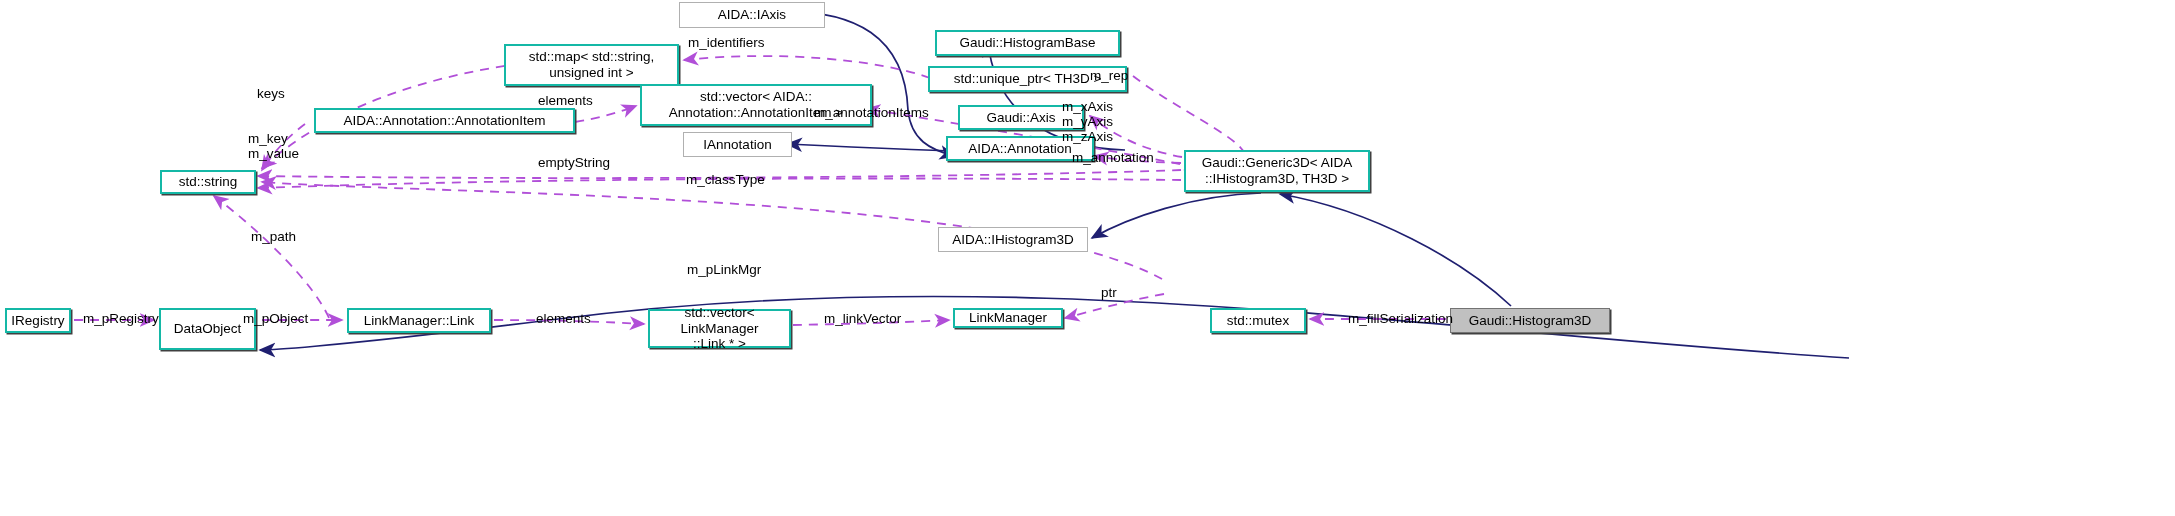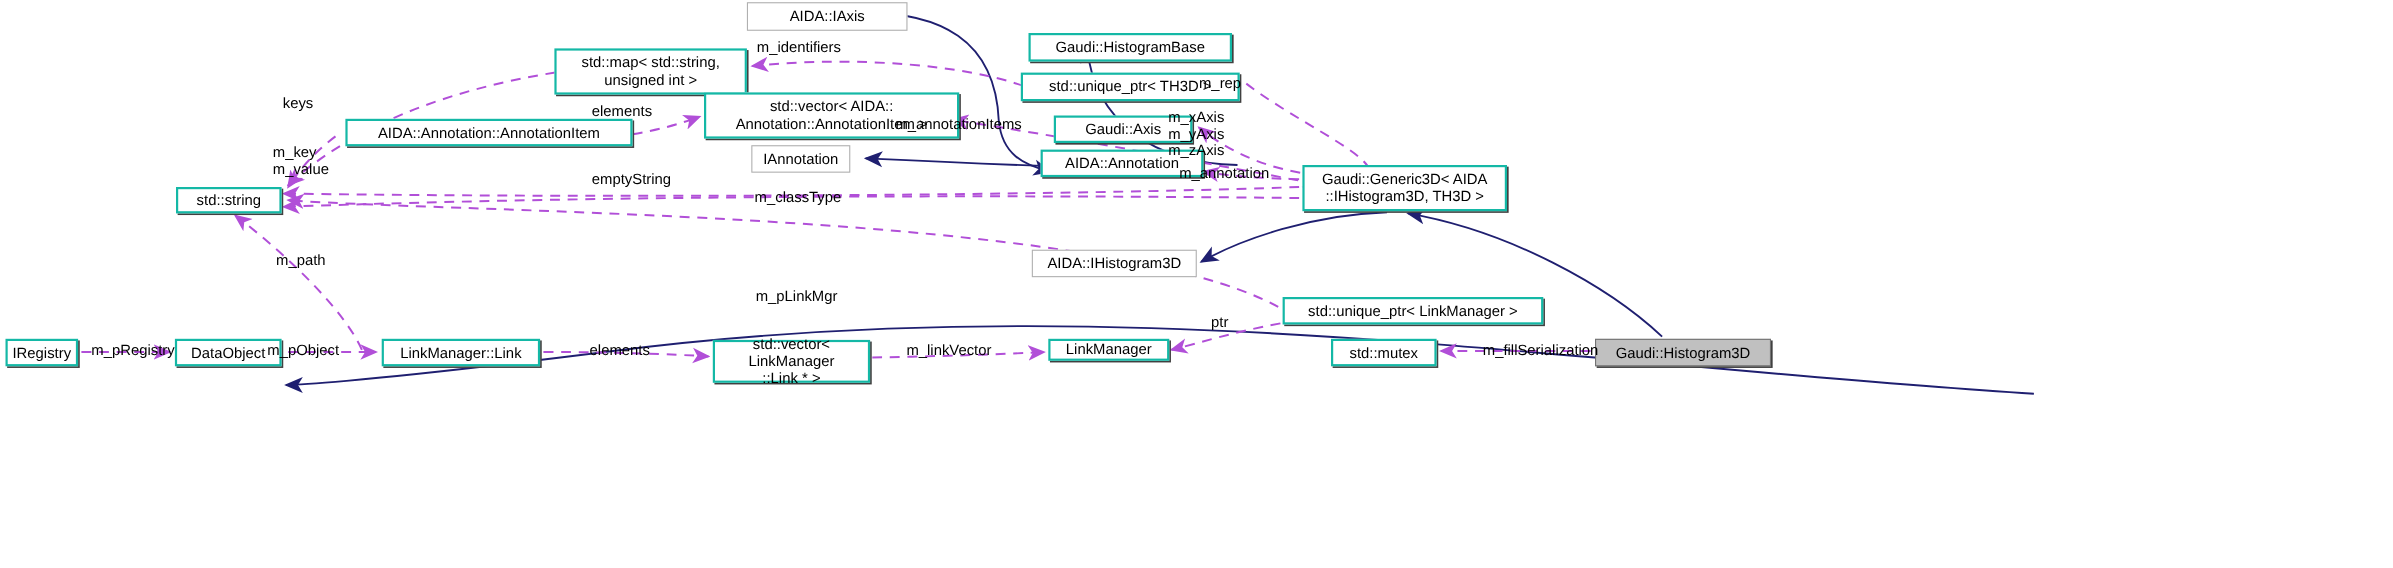--- a/index.html
+++ b/index.html
@@ -63,29 +63,28 @@
 
   <div class="nodebox b-thin" style="left:679px;top:2px;width:146px;height:26px;">AIDA::IAxis</div>
   <div class="nodebox b-solid" style="left:935px;top:30px;width:185px;height:26px;">Gaudi::HistogramBase</div>
   <div class="nodebox b-solid" style="left:504px;top:44px;width:175px;height:42px;">std::map&lt; std::string,
 unsigned int &gt;</div>
   <div class="nodebox b-solid" style="left:928px;top:66px;width:199px;height:26px;">std::unique_ptr&lt; TH3D &gt;</div>
   <div class="nodebox b-solid" style="left:640px;top:84px;width:232px;height:42px;">std::vector&lt; AIDA::
 Annotation::AnnotationItem &gt;</div>
   <div class="nodebox b-solid" style="left:958px;top:105px;width:126px;height:25px;">Gaudi::Axis</div>
   <div class="nodebox b-solid" style="left:314px;top:108px;width:261px;height:25px;">AIDA::Annotation::AnnotationItem</div>
-  <div class="nodebox b-thin" style="left:683px;top:132px;width:90px;height:25px;">IAnnotation</div>
+  <div class="nodebox b-thin" style="left:683px;top:132px;width:109px;height:25px;">IAnnotation</div>
   <div class="nodebox b-solid" style="left:946px;top:136px;width:148px;height:25px;">AIDA::Annotation</div>
   <div class="nodebox b-solid" style="left:1184px;top:150px;width:186px;height:42px;">Gaudi::Generic3D&lt; AIDA
 ::IHistogram3D, TH3D &gt;</div>
   <div class="nodebox b-solid" style="left:160px;top:170px;width:96px;height:24px;">std::string</div>
   <div class="nodebox b-thin" style="left:938px;top:227px;width:150px;height:25px;">AIDA::IHistogram3D</div>
-  <div class="nodebox b-solid" style="left:1166px;top:270px;width:237px;height:25px;">std::unique_ptr&lt; LinkManager &gt;</div>
   <div class="nodebox b-solid" style="left:5px;top:308px;width:66px;height:25px;">IRegistry</div>
-  <div class="nodebox b-solid" style="left:159px;top:308px;width:97px;height:25px;">DataObject</div>
+  <div class="nodebox b-solid" style="left:159px;top:308px;width:97px;height:42px;">DataObject</div>
   <div class="nodebox b-solid" style="left:347px;top:308px;width:144px;height:25px;">LinkManager::Link</div>
   <div class="nodebox b-solid" style="left:648px;top:309px;width:143px;height:39px;">std::vector&lt; LinkManager
 ::Link * &gt;</div>
   <div class="nodebox b-solid" style="left:953px;top:308px;width:110px;height:20px;">LinkManager</div>
   <div class="nodebox b-solid" style="left:1210px;top:308px;width:96px;height:25px;">std::mutex</div>
   <div class="nodebox b-hl" style="left:1450px;top:308px;width:160px;height:25px;">Gaudi::Histogram3D</div>
 
   <div class="edgelabel" style="left:688px;top:35px;">m_identifiers</div>
   <div class="edgelabel" style="left:1090px;top:68px;">m_rep</div>
   <div class="edgelabel" style="left:257px;top:86px;">keys</div>

